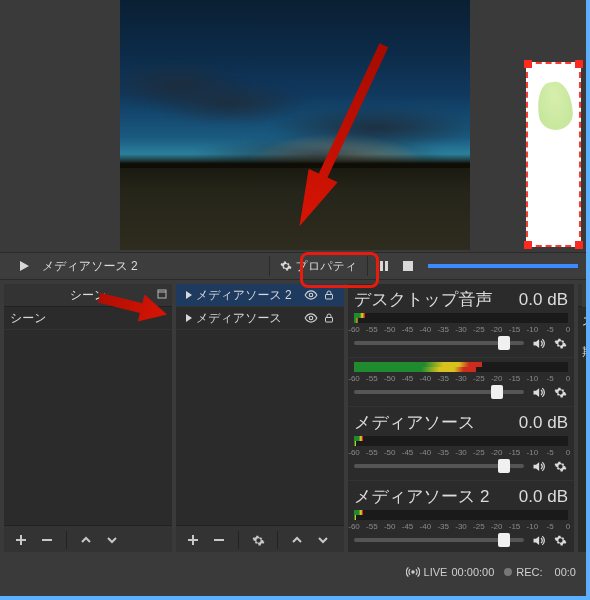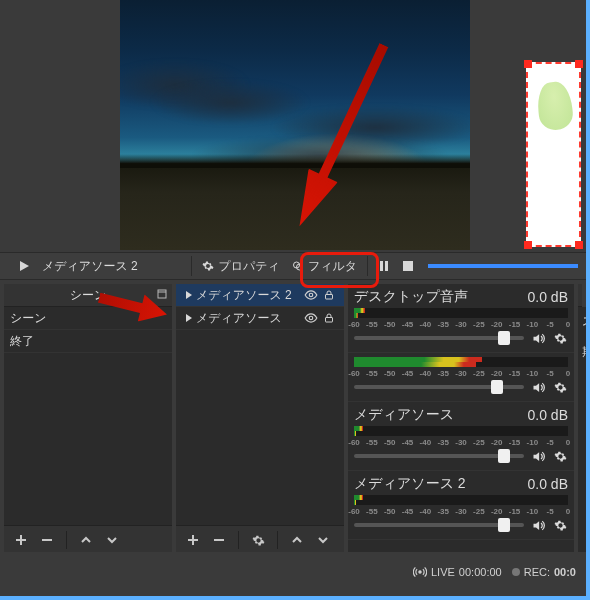--- a/index.html
+++ b/index.html
@@ -232,21 +232,21 @@
   .row .eye, .row .lock { width:18px; display:inline-flex; justify-content:center; color:#cfcfcf; }
 
   
   .mixer-body { overflow-y:auto; }
   .mix-block {
     padding:4px 6px 6px 6px;
     border-bottom:1px solid #333;
   }
   .mix-head {
     display:flex; align-items:center; justify-content:space-between;
-    font-size:14px; color:#dcdcdc;
+    font-size:17px; color:#dcdcdc;
     margin-bottom:2px;
   }
   .meter {
     height:10px; width:100%;
     background:#1a1a1a;
     position:relative;
     margin-bottom:2px;
     overflow:hidden;
   }
   .meter .half { position:absolute; left:0; right:0; height:50%; }
@@ -254,21 +254,20 @@
   .meter .half.bot { bottom:0; }
   .meter .half::before {
     content:""; position:absolute; left:0; top:0; bottom:0;
     width: var(--lvl, 0%);
     background: linear-gradient(to right, #1f8a2e 0%, #1f8a2e 55%, #d8c21e 70%, #d8c21e 82%, #cc2b1e 90%, #cc2b1e 100%);
   }
   .ticks {
     height:8px; position:relative;
     font-size:8px; color:#8a8a8a;
     margin-bottom:2px;
-    font-weight:bold;
   }
   .ticks span { position:absolute; transform:translateX(-50%); }
   .mix-ctrl {
     display:flex; align-items:center; gap:6px;
   }
   .fader {
     flex:1 1 auto; height:4px; background:#555; position:relative; border-radius:2px;
   }
   .fader .knob {
     position:absolute; top:-5px; width:12px; height:14px;
@@ -335,29 +334,20 @@
     <div class="mb-gap"></div>
     <div class="mb-sep"></div>
     <div class="mb-btn">
       <span class="ico">
         <svg width="12" height="12" viewBox="0 0 24 24" fill="currentColor">
             <path d="M12 8a4 4 0 1 0 0 8 4 4 0 0 0 0-8zm9 4a7 7 0 0 1-.1 1.2l2.1 1.6-2 3.4-2.5-1a7 7 0 0 1-2 1.2l-.4 2.6h-4l-.4-2.6a7 7 0 0 1-2-1.2l-2.5 1-2-3.4 2.1-1.6A7 7 0 0 1 3 12a7 7 0 0 1 .1-1.2L1 9.2l2-3.4 2.5 1a7 7 0 0 1 2-1.2L7.9 3h4l.4 2.6a7 7 0 0 1 2 1.2l2.5-1 2 3.4-2.1 1.6A7 7 0 0 1 21 12z"></path>
           </svg>
       </span>
       <span>プロパティ</span>
     </div>
-    <div class="mb-btn">
-      <span class="ico">
-        <svg width="12" height="12" viewBox="0 0 24 24" fill="none" stroke="currentColor" stroke-width="2">
-            <circle cx="9" cy="10" r="6"></circle>
-            <circle cx="15" cy="14" r="6"></circle>
-          </svg>
-      </span>
-      <span>フィルタ</span>
-    </div>
     <div class="mb-sep"></div>
     <div class="mb-pause">
       <svg width="12" height="12" viewBox="0 0 12 12" fill="currentColor">
           <rect x="2" y="1" width="3" height="10"></rect>
           <rect x="7" y="1" width="3" height="10"></rect>
         </svg>
     </div>
     <div class="mb-stop">
       <svg width="12" height="12" viewBox="0 0 12 12" fill="currentColor">
           <rect x="1" y="1" width="10" height="10"></rect>
@@ -376,23 +366,20 @@
         <span class="pop">
           <svg width="10" height="10" viewBox="0 0 10 10" fill="none" stroke="currentColor">
               <rect x="1" y="1" width="8" height="8"></rect>
               <path d="M1 3h8"></path>
             </svg>
         </span>
       </div>
       <div class="panel-body" id="scenes-body">
           <div class="row">
             <span class="txt">シーン</span>
-          </div>
-          <div class="row">
-            <span class="txt">終了</span>
           </div>
         </div>
       <div class="panel-tools">
         <span class="tool-ico">
             <svg width="14" height="14" viewBox="0 0 14 14" stroke="currentColor" stroke-width="2">
               <path d="M7 2v10M2 7h10"></path>
             </svg>
           </span>
         <span class="tool-ico">
             <svg width="14" height="14" viewBox="0 0 14 14" stroke="currentColor" stroke-width="2">
@@ -673,16 +660,16 @@
       <svg width="14" height="14" viewBox="0 0 24 24" fill="none" stroke="#cfcfcf" stroke-width="2">
         <circle cx="12" cy="12" r="2" fill="#cfcfcf"></circle>
         <path d="M7 7a7 7 0 0 0 0 10M17 7a7 7 0 0 1 0 10"></path>
         <path d="M4 4a11 11 0 0 0 0 16M20 4a11 11 0 0 1 0 16"></path>
       </svg>
     </span>
     <span>LIVE</span>
     <span style="margin-left:4px;">00:00:00</span>
     <span class="dot" style="margin-left:10px;"></span>
     <span>REC:</span>
-    <span style="margin-left:4px;font-weight:bold;">00:0</span>
+    <span style="margin-left:12px;">00:0</span>
   </div>
 
 </div>
 
 </body></html>

